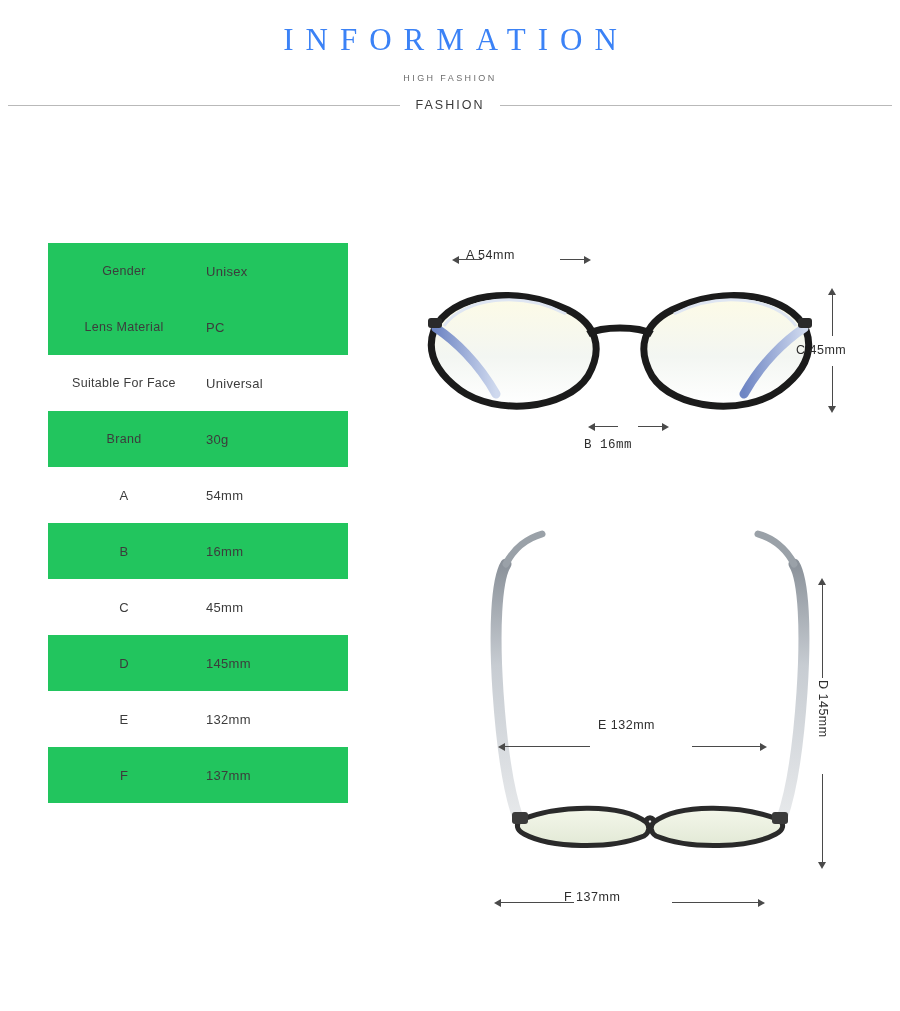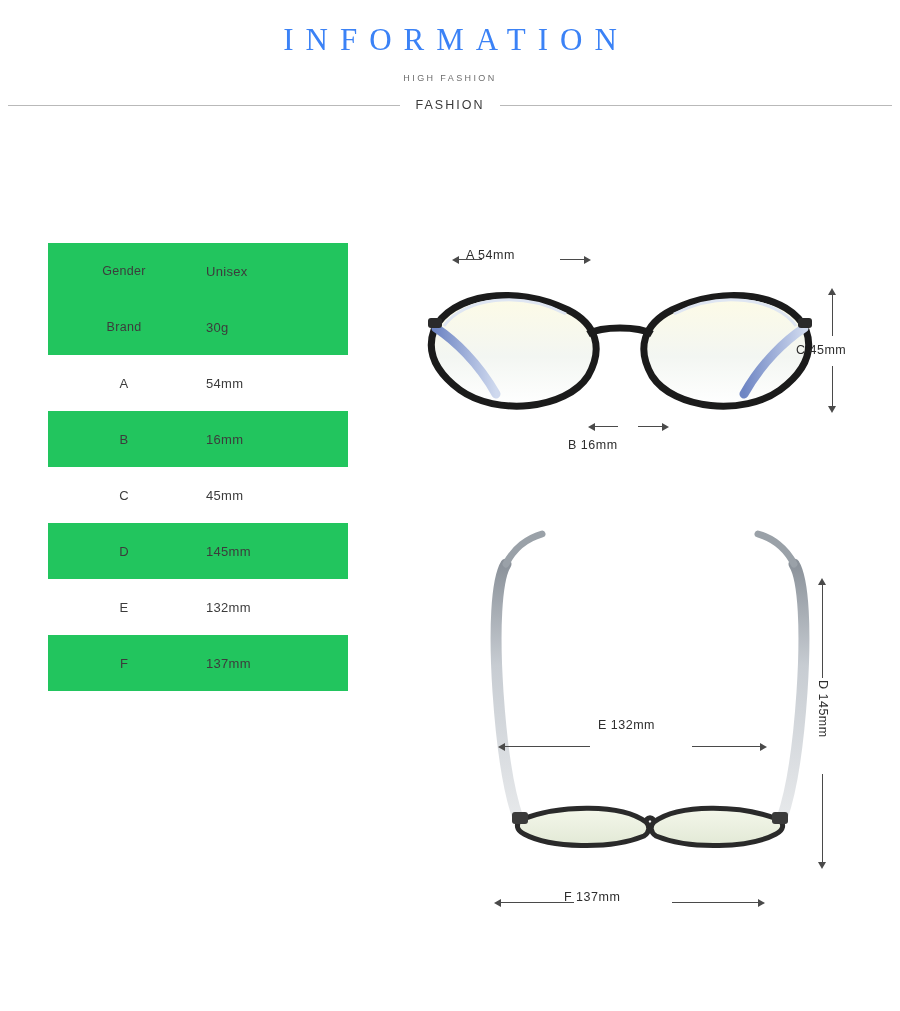--- a/index.html
+++ b/index.html
@@ -167,20 +167,28 @@
     <div class="rule-line"></div>
     <div class="rule-label">FASHION</div>
     <div class="rule-line"></div>
   </div>
 </div>
 
 <div class="spec-table">
   <div class="spec-row even">
     <div class="spec-key">Gender</div>
     <div class="spec-val">Unisex</div>
+  </div>
+  <div class="spec-row even">
+    <div class="spec-key">Lens Material</div>
+    <div class="spec-val">PC</div>
+  </div>
+  <div class="spec-row odd">
+    <div class="spec-key">Suitable For Face</div>
+    <div class="spec-val">Universal</div>
   </div>
   <div class="spec-row even">
     <div class="spec-key">Brand</div>
     <div class="spec-val">30g</div>
   </div>
   <div class="spec-row odd letter">
     <div class="spec-key">A</div>
     <div class="spec-val">54mm</div>
   </div>
   <div class="spec-row even letter">
@@ -235,21 +243,21 @@
     <path d="M24 56 C44 28 100 20 146 44" fill="none" stroke="#dfe6f2" stroke-width="3"></path>
     <path d="M376 56 C356 28 300 20 254 44" fill="none" stroke="#dfe6f2" stroke-width="3"></path>
 
     <path d="M16 58 C34 70 58 92 76 124" fill="none" stroke="url(#templeGrad)" stroke-width="9" stroke-linecap="round"></path>
     <path d="M384 58 C366 70 342 92 324 124" fill="none" stroke="url(#templeGrad)" stroke-width="9" stroke-linecap="round"></path>
 
     <rect x="8" y="48" width="14" height="10" rx="3" fill="#2a2a2a"></rect>
     <rect x="378" y="48" width="14" height="10" rx="3" fill="#2a2a2a"></rect>
   </svg>
 
-  <div class="meas" style="left:148px; top:190px;">B  16mm</div>
+  <div class="meas" style="left:164px; top:190px;font-family:Liberation Mono, monospace;">B  16mm</div>
   <div class="hline" style="left:172px; top:178px; width:26px;"></div>
   <div class="arrow arr-left" style="left:168px; top:175px;"></div>
   <div class="hline" style="left:218px; top:178px; width:26px;"></div>
   <div class="arrow arr-right" style="left:242px; top:175px;"></div>
 
   <div class="meas" style="left:376px; top:95px;">C 45mm</div>
   <div class="vline" style="left:412px; top:44px; height:44px;"></div>
   <div class="arrow arr-up" style="left:408px; top:40px;"></div>
   <div class="vline" style="left:412px; top:118px; height:44px;"></div>
   <div class="arrow arr-down" style="left:408px; top:158px;"></div>

